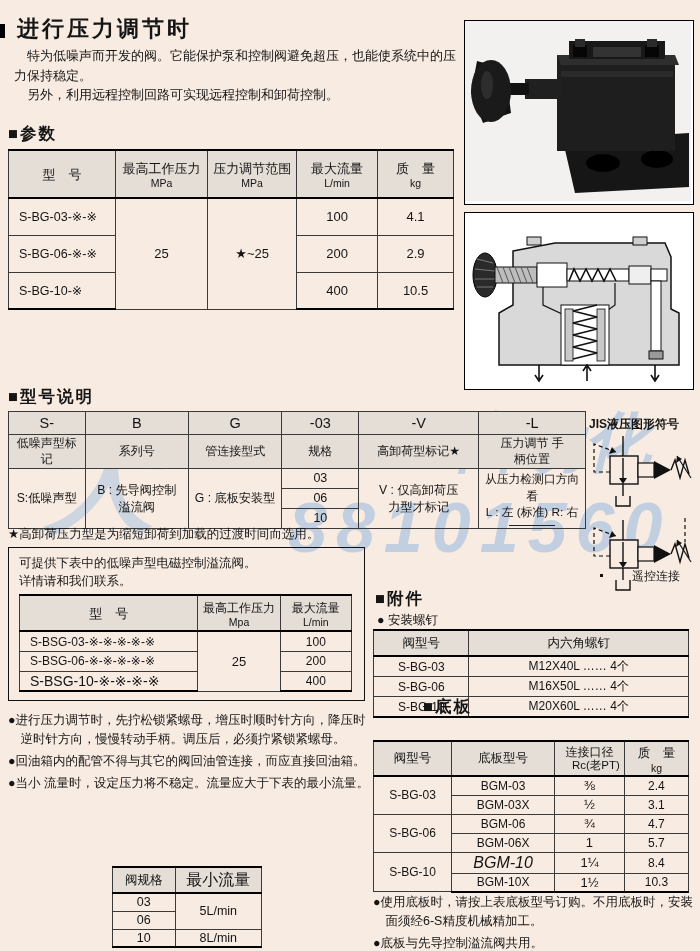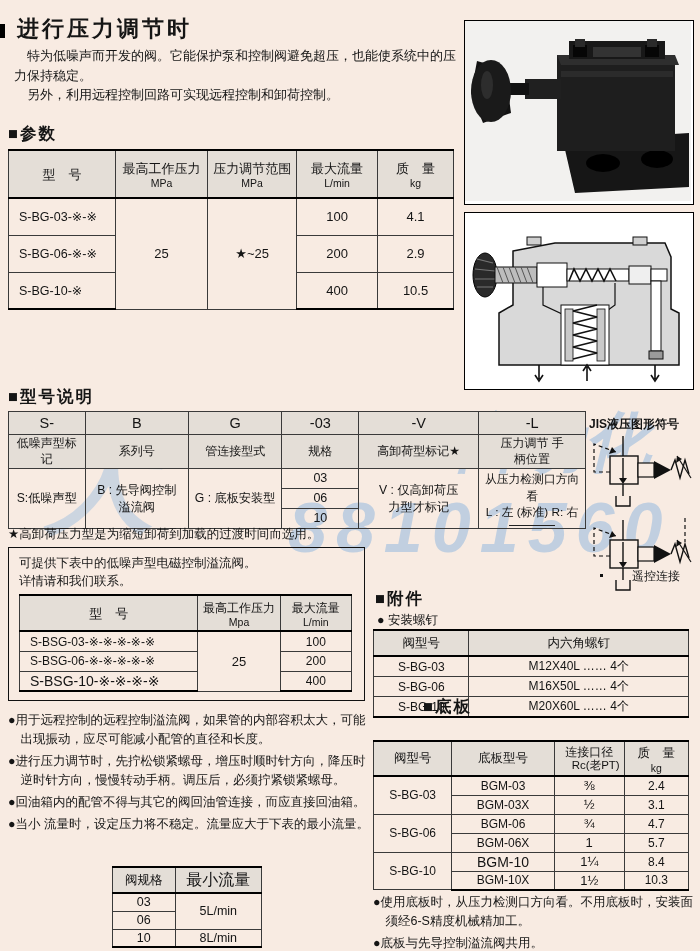--- a/index.html
+++ b/index.html
@@ -219,21 +219,20 @@
         </tr>
         <tr style="height:20px;">
           <td class="model t-bot" style="font-size:14px;margin-top:20px;">S-BSG-10-※-※-※-※</td>
           <td class="num t-bot" style="font-size:12px;">400</td>
         </tr>
       </tbody>
     </table>
   </div>
 
   <div class="abs" style="left:8px;top:711px;width:362px;">
-    <div class="bullet-item">●用于远程控制的远程控制溢流阀，如果管的内部容积太大，可能出现振动，应尽可能减小配管的直径和长度。</div>
     <div class="bullet-item">●进行压力调节时，先拧松锁紧螺母，增压时顺时针方向，降压时逆时针方向，慢慢转动手柄。调压后，必须拧紧锁紧螺母。</div>
     <div class="bullet-item">●回油箱内的配管不得与其它的阀回油管连接，而应直接回油箱。</div>
     <div class="bullet-item">●当小 流量时，设定压力将不稳定。流量应大于下表的最小流量。</div>
   </div>
   <table class="abs" style="left:112px;top:866px;width:150px;">
     <thead>
       <tr class="hdr-sep">
         <th class="t-top" style="width:62px;height:22px;font-size:12.5px;">阀规格</th>
         <th class="t-top" style="width:86px;font-size:16px;">最小流量</th>
       </tr>
@@ -344,29 +343,29 @@
         <td class="num" style="font-size:13px;">¾</td>
         <td class="num" style="font-size:12px;">4.7</td>
       </tr>
       <tr style="height:19px;">
         <td class="num" style="font-size:12px;">BGM-06X</td>
         <td class="num" style="font-size:13px;">1</td>
         <td class="num" style="font-size:12px;">5.7</td>
       </tr>
       <tr style="height:19px;">
         <td class="num" rowspan="2" style="font-size:12px;">S-BG-10</td>
-        <td class="num" style="font-size:14px;">BGM-10</td>
+        <td class="num" style="font-size:16px;font-style:italic;">BGM-10</td>
         <td class="num" style="font-size:13px;">1¼</td>
         <td class="num" style="font-size:12px;">8.4</td>
       </tr>
       <tr style="height:14px;">
         <td class="num t-bot" style="font-size:12px;">BGM-10X</td>
         <td class="num t-bot" style="font-size:13px;">1½</td>
         <td class="num t-bot" style="font-size:12px;">10.3</td>
       </tr>
     </tbody>
   </table>
   <div class="abs" style="left:373px;top:893px;width:322px;">
-    <div class="bullet-item">●使用底板时，从压力检测口方向看。不用底板时，安装面须经6-S精度机械精加工。</div>
+    <div class="bullet-item">●使用底板时，请按上表底板型号订购。不用底板时，安装面须经6-S精度机械精加工。</div>
     <div class="bullet-item">●底板与先导控制溢流阀共用。</div>
   </div>
 
 </div>
 
 </body></html>

